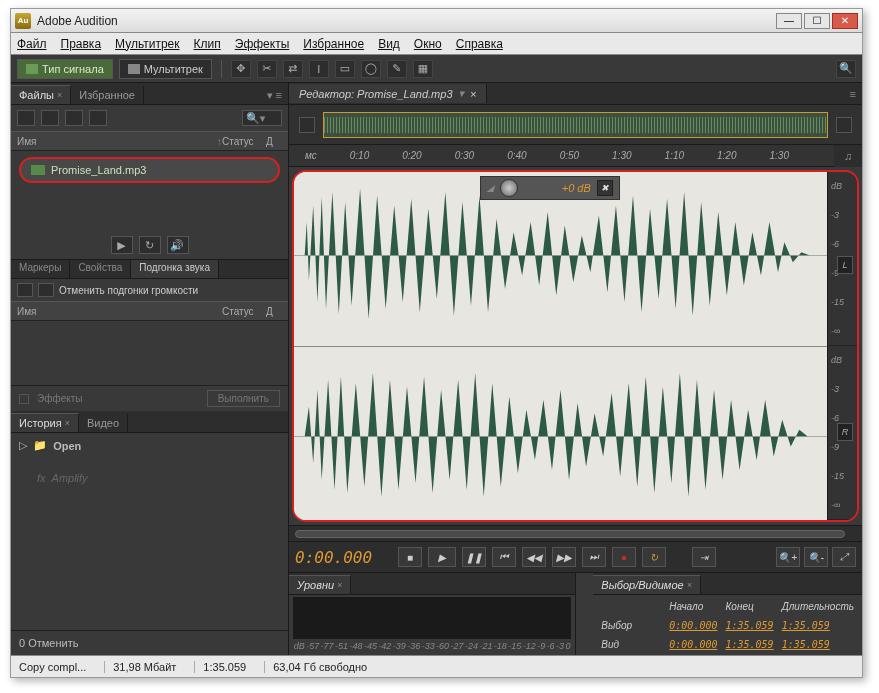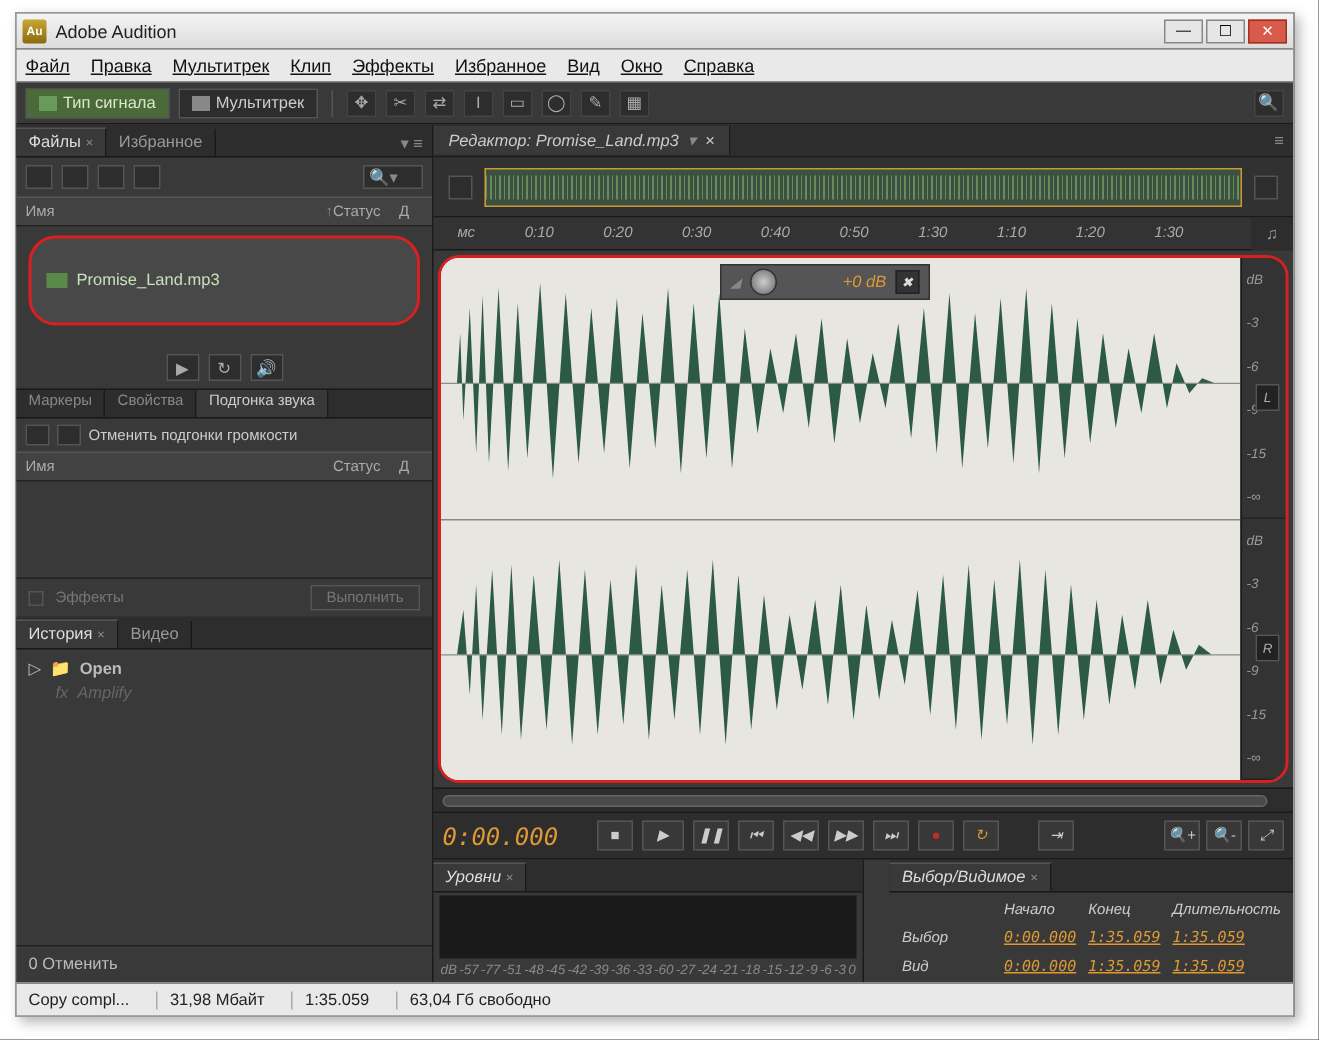--- a/index.html
+++ b/index.html
@@ -33,39 +33,39 @@
 .tab { padding: 3px 8px; color: #999; border-right: 1px solid #1a1a1a; font-size: 11px; display: flex; align-items: center; gap: 3px; }
 .tab.active { background: #393939; color: #ddd; border-top: 1px solid #555; }
 .tab .x { color: #888; font-size: 9px; }
 
 .files-tb { height: 26px; display: flex; align-items: center; padding: 0 6px; gap: 6px; }
 .files-tb .ic { width: 18px; height: 16px; border: 1px solid #555; background: #2d2d2d; }
 .files-tb .search { margin-left: auto; width: 40px; height: 16px; background: #2d2d2d; border: 1px solid #555; display: flex; align-items: center; }
 
 .col-hdr { height: 20px; background: #424242; border-top: 1px solid #555; border-bottom: 1px solid #222; display: flex; align-items: center; padding: 0 6px; font-size: 10px; color: #aaa; }
 
-.file-row { margin: 6px 8px; padding: 22px 10px; border: 2px solid #d82020; border-radius: 18px; background: #484848; display: flex; align-items: center; gap: 6px; color: #c8e0b8; font-size: 11px; }
+.file-row { margin: 6px 8px; padding: 5px 10px; border: 2px solid #d82020; border-radius: 18px; background: #484848; display: flex; align-items: center; gap: 6px; color: #c8e0b8; font-size: 11px; }
 .file-row .mark { width: 14px; height: 10px; background: #5a8a4a; }
 
 .play-row { height: 28px; display: flex; align-items: center; justify-content: center; gap: 6px; }
 .play-row .b { width: 22px; height: 18px; border: 1px solid #555; background: #2d2d2d; color: #aaa; display: flex; align-items: center; justify-content: center; }
 
 .tabs2 { display: flex; background: #2d2d2d; border-top: 1px solid #1a1a1a; border-bottom: 1px solid #1a1a1a; height: 20px; }
 .tabs2 .t { padding: 2px 8px; color: #888; font-size: 10px; border-right: 1px solid #1a1a1a; }
 .tabs2 .t.act { background: #393939; color: #ccc; }
 
 .settings-row { padding: 4px 6px; display: flex; align-items: center; gap: 5px; color: #ccc; font-size: 10px; }
 .sw { width: 16px; height: 14px; border: 1px solid #555; background: #2d2d2d; }
 
 .export-row { height: 26px; display: flex; align-items: center; padding: 0 8px; gap: 8px; color: #777; font-size: 10px; border-top: 1px solid #222; }
 .export-row .btn { margin-left: auto; padding: 2px 10px; border: 1px solid #555; color: #777; }
 
 .history-body { padding: 4px 8px; color: #bbb; font-size: 11px; }
 .history-body .ln { display: flex; align-items: center; gap: 6px; padding: 2px 0; }
-.history-body .ln.dim { color: #666; font-style: italic; }
+.history-body .ln.dim { color: #666; font-style: italic; margin-top: 16px; }
 .undo { padding: 6px 8px; color: #bbb; font-size: 11px; border-top: 1px solid #222; }
 
 .editor-hdr { height: 22px; background: #2d2d2d; border-bottom: 1px solid #1a1a1a; display: flex; align-items: center; }
 .editor-hdr .pill { padding: 3px 10px; background: #393939; color: #ccc; border-right: 1px solid #1a1a1a; display: flex; gap: 6px; align-items: center; }
 
 .overview { height: 40px; background: #313131; border-bottom: 1px solid #1a1a1a; display: flex; align-items: center; padding: 0 10px; gap: 8px; }
 .ov-wave { flex: 1; height: 26px; background: #3a5040; border: 1px solid #cc9933; position: relative; overflow: hidden; }
 .ov-wave::before { content:""; position: absolute; inset: 4px 0; background: repeating-linear-gradient(90deg,#6a8a5a 0 1px,transparent 1px 3px); }
 .ov-ico { width: 16px; height: 16px; border: 1px solid #555; background: #2d2d2d; }
 

